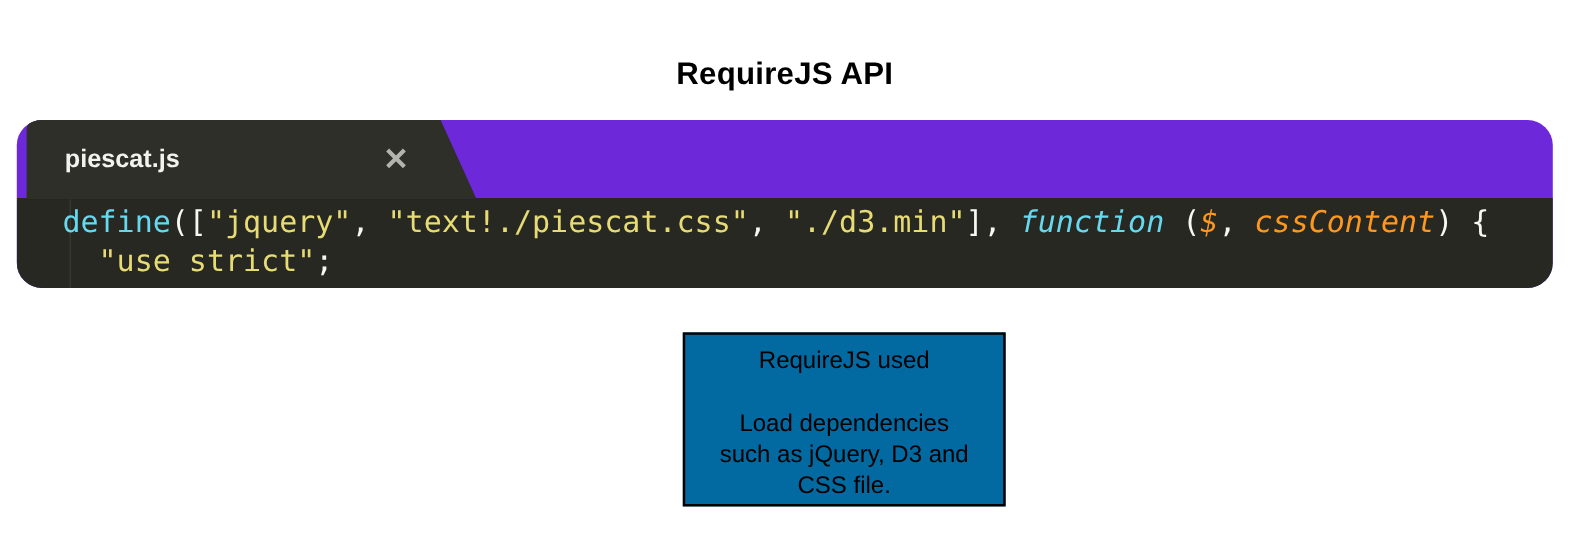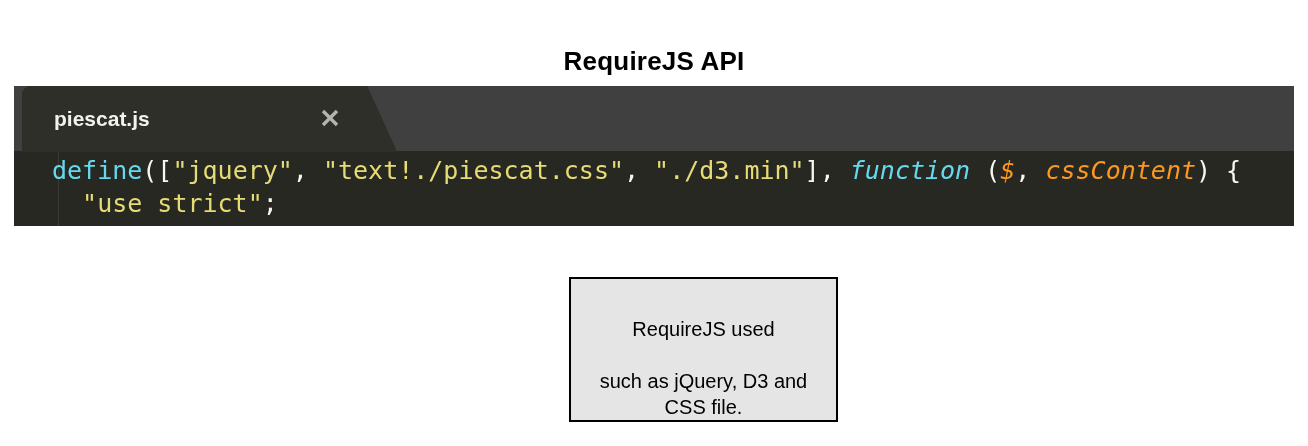--- a/index.html
+++ b/index.html
@@ -27,25 +27,26 @@
     font-size: 26px;
     font-weight: bold;
     color: #000000;
     letter-spacing: 0.2px;
   }
 
   
   .editor {
     position: absolute;
     left: 14px;
-    top: 86px;
+    top: 100px;
     width: 1280px;
     height: 140px;
-    background: #404040;          
+    background: #6d28d9;          
     overflow: hidden;
+    border-radius: 21px;
   }
 
   
   .editor-body {
     position: absolute;
     left: 0;
     top: 65px;
     width: 1280px;
     height: 75px;
     background: #272822;
@@ -119,26 +120,26 @@
   }
 
   
   .callout {
     position: absolute;
     left: 569px;
     top: 277px;
     width: 269px;
     height: 145px;
     border: 2px solid #000000;
-    background: #e5e5e5;
+    background: #0369a1;
     box-sizing: border-box;
     display: flex;
     flex-direction: column;
     align-items: center;
-    justify-content: flex-end;
+    justify-content: center;
     padding-top: 6px;
   }
   .callout-line {
     font-family: "Liberation Sans", sans-serif;
     font-size: 20px;
     line-height: 26px;
     color: #000000;
     text-align: center;
     width: 100%;
   }
@@ -165,15 +166,16 @@
     </span>
   </div>
 
   <div class="code"><span class="ln"><span class="tok-fn">define</span><span class="tok-punct">([</span><span class="tok-str">"jquery"</span><span class="tok-punct">, </span><span class="tok-str">"text!./piescat.css"</span><span class="tok-punct">, </span><span class="tok-str">"./d3.min"</span><span class="tok-punct">], </span><span class="tok-kw">function</span><span class="tok-punct"> (</span><span class="tok-param">$</span><span class="tok-punct">, </span><span class="tok-param">cssContent</span><span class="tok-punct">) </span><span class="tok-punct">{</span></span><span class="ln"><span class="tok-punct">  </span><span class="tok-str">"use strict"</span><span class="tok-punct">;</span></span></div>
 
 </div>
 
 <div class="callout">
   <div class="callout-line">RequireJS used</div>
   <div class="callout-gap"></div>
+  <div class="callout-line">Load dependencies</div>
   <div class="callout-line">such as jQuery, D3 and</div>
   <div class="callout-line">CSS file.</div>
 </div>
 
 </body></html>

